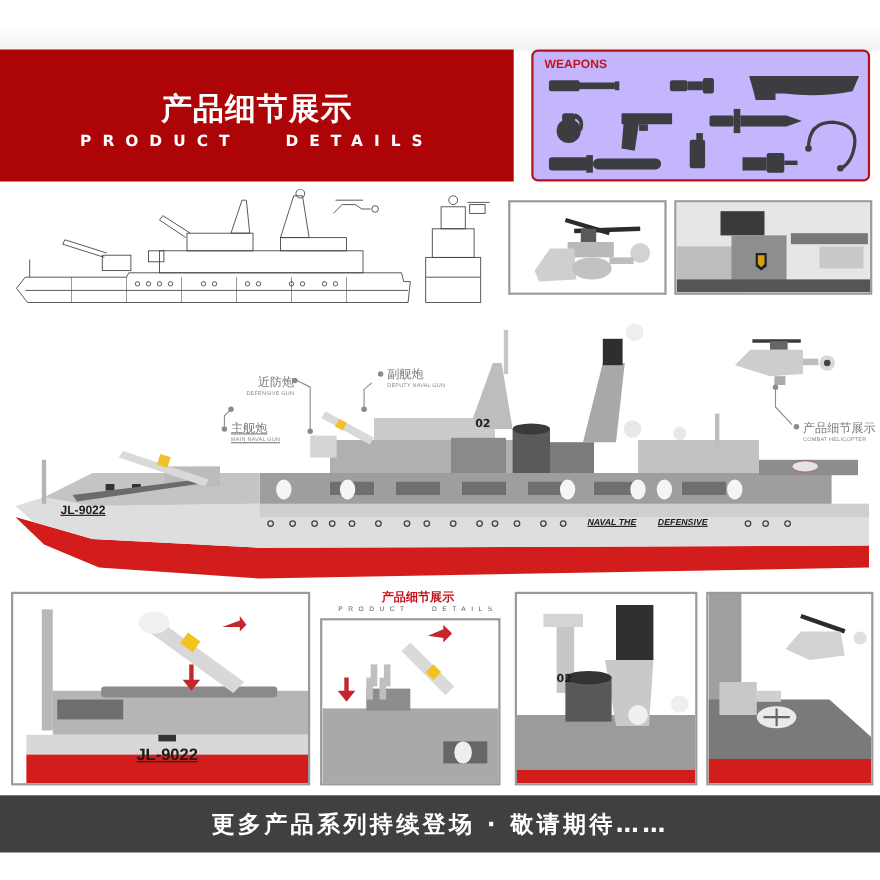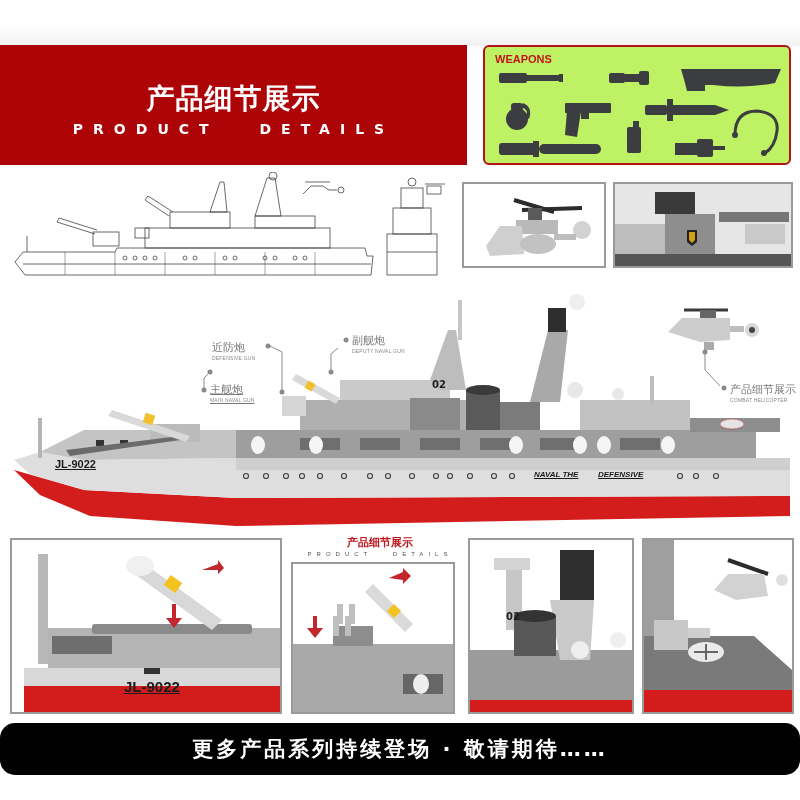--- a/index.html
+++ b/index.html
@@ -11,21 +11,21 @@
 
   
   .banner { position: absolute; left: 0; top: 45px; width: 467px; height: 120px; background: #ad0408; }
   .banner-cn { position: absolute; left: 0; width: 467px; top: 35px; text-align: center; color: #fff;
     font-family: "DejaVu Sans", sans-serif; font-weight: bold; font-size: 28px; letter-spacing: 1px; }
   .banner-en { position: absolute; left: 0; width: 467px; top: 76px; text-align: center; color: #fff;
     font-family: "DejaVu Sans", sans-serif; font-weight: bold; font-size: 14px; letter-spacing: 10px; word-spacing: 26px; }
 
   
   .weapons { position: absolute; left: 483px; top: 45px; width: 308px; height: 120px;
-    border: 2px solid #b3121a; border-radius: 6px; background: #bef264; }
+    border: 2px solid #b3121a; border-radius: 6px; background: #c4b5fd; }
   .weapons-title { position: absolute; left: 10px; top: 6px; color: #c1151c; font-weight: bold; font-size: 11px;
     font-family: "Liberation Sans", sans-serif; }
 
   
   .frame { position: absolute; border: 2px solid #9a9a9a; background: #fff; overflow: hidden; }
 
   
   .blueprint { position: absolute; left: 5px; top: 172px; width: 450px; height: 105px; }
 
   
@@ -37,21 +37,21 @@
 
   .hull-text { position: absolute; font-family: "Liberation Sans", sans-serif; font-style: italic; font-weight: bold; color: #1b1b1b; text-decoration: underline; }
 
   
   .mini-cn { position: absolute; left: 290px; top: 535px; width: 180px; text-align: center; color: #c0121a;
     font-weight: bold; font-size: 11px; }
   .mini-en { position: absolute; left: 290px; top: 551px; width: 180px; text-align: center; color: #555;
     font-size: 6px; letter-spacing: 5px; word-spacing: 14px; font-family: "Liberation Sans", sans-serif; }
 
   
-  .footer { position: absolute; left: 0; top: 723px; width: 800px; height: 52px; background: #000000; border-radius: 15px; }
+  .footer { position: absolute; left: 0; top: 723px; width: 800px; height: 52px; background: #404040; }
   .footer-text { position: absolute; left: 0; width: 800px; top: 12px; text-align: center; color: #fff;
     font-weight: bold; font-size: 21px; letter-spacing: 3px; }
 </style>
 </head>
 <body>
 
 <div class="topband"></div>
 
 <div class="banner">
   <div class="banner-cn">产品细节展示</div>
@@ -322,21 +322,21 @@
         <circle cx="346" cy="50" r="2.5"></circle>
       <circle cx="705" cy="62" r="2.5"></circle>
         <circle cx="724" cy="98" r="2.5"></circle>
     </g>
   </svg>
 
   <div class="hull-text" style="left:55px;top:168px;font-size:11px;font-style:normal;">JL-9022</div>
   <div class="hull-text" style="left:534px;top:180px;font-size:8px;">NAVAL THE</div>
   <div class="hull-text" style="left:598px;top:180px;font-size:8px;">DEFENSIVE</div>
 
-  <div class="callout" style="left:212px;top:50px;text-align:left;">
+  <div class="callout" style="left:224px;top:50px;text-align:right;">
     <span class="cn">近防炮</span>
     <span class="en">DEFENSIVE GUN</span>
   </div>
   <div class="callout" style="left:352px;top:43px;">
     <span class="cn">副舰炮</span>
     <span class="en">DEPUTY NAVAL GUN</span>
   </div>
   <div class="callout" style="left:210px;top:92px;text-decoration:underline;">
     <span class="cn">主舰炮</span>
     <span class="en">MAIN NAVAL GUN</span>

